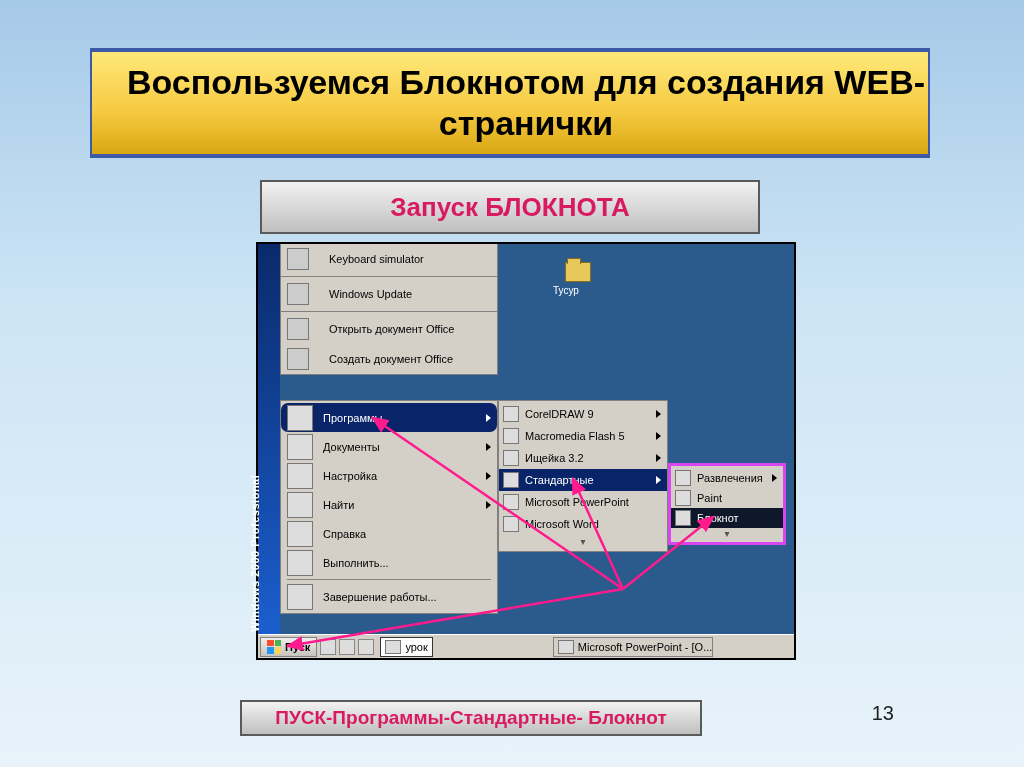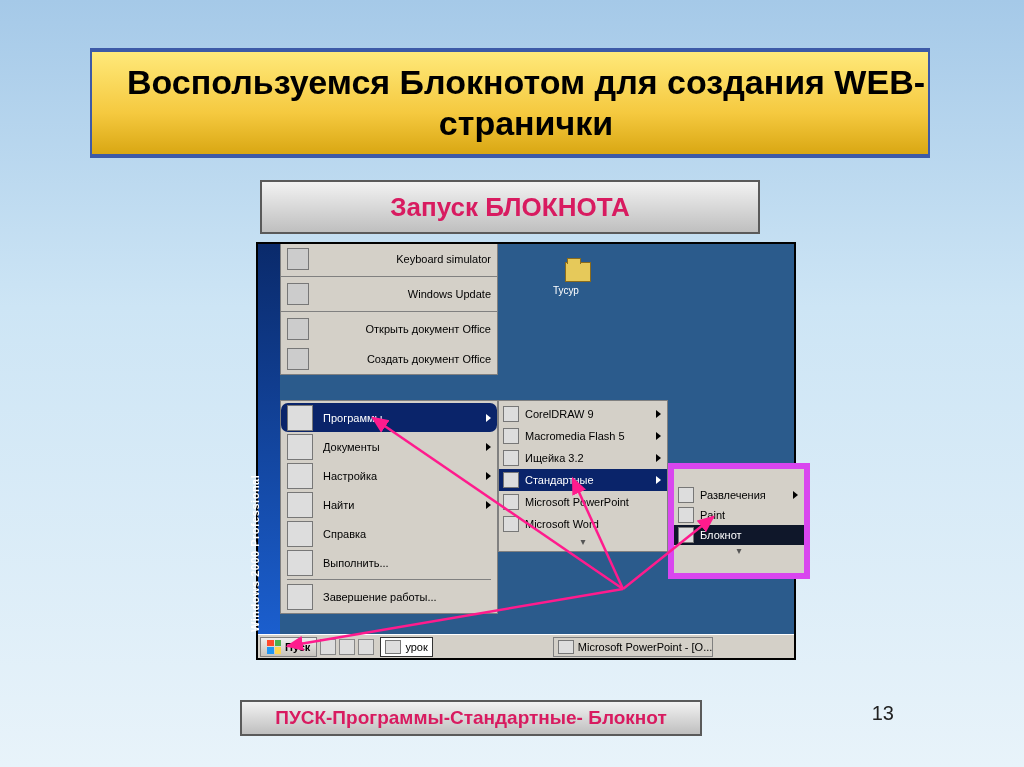--- a/index.html
+++ b/index.html
@@ -123,21 +123,20 @@
     width: 218px;
     background: #d4d0c8;
     border: 1px solid #808080;
     border-top: none;
     font-size: 11px;
   }
   .start-menu-top .row {
     display: flex; align-items: center;
     height: 30px; padding: 0 6px;
     gap: 20px;
-    justify-content: space-between;
   }
   .start-menu-top .sep { height: 1px; background:#808080; margin: 2px 0; }
   .icon-sm {
     width: 22px; height: 22px;
     background: #ccc; border:1px solid #777;
     flex: 0 0 22px;
   }
 
   .start-menu-main {
     position: absolute;
@@ -191,25 +190,25 @@
   .submenu-programs .arrow-r { border-left-color:#000; }
   .submenu-programs .row.selected .arrow-r { border-left-color:#fff; }
   .submenu-programs .chev {
     text-align:center; font-size:10px; color:#555; height:14px; line-height:14px;
   }
   .icon-xs { width:16px; height:16px; flex:0 0 16px; background:#ddd; border:1px solid #777; }
 
   .submenu-std {
     position: absolute;
     left: 410px; top: 219px;
-    width: 142px;
+    width: 118px;
     background: #d4d0c8;
-    border: 6px solid #d946ef;
-    font-size: 11px;
-    padding: 16px 0;
+    border: 3px solid #d946ef;
+    font-size: 11px;
+    padding: 2px 0;
   }
   .submenu-std .row {
     display:flex; align-items:center;
     height: 20px; padding: 0 4px; gap:6px;
     position:relative;
   }
   .submenu-std .row.selected { background:#0f172a; color:#fff; }
   .submenu-std .chev {
     text-align:center; font-size:10px; color:#555; height:12px; line-height:12px;
   }

